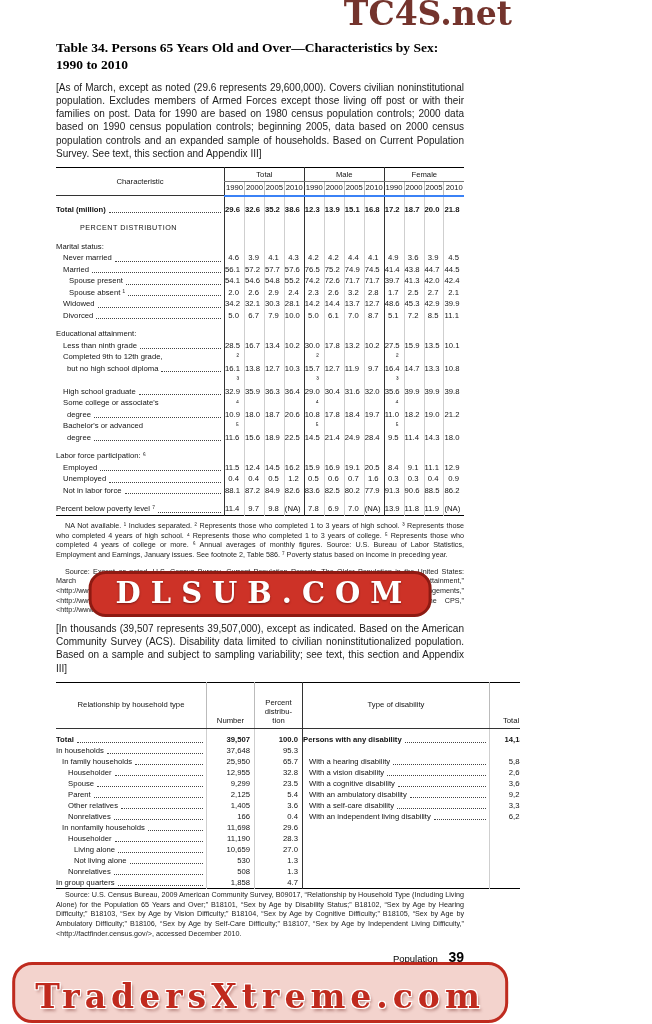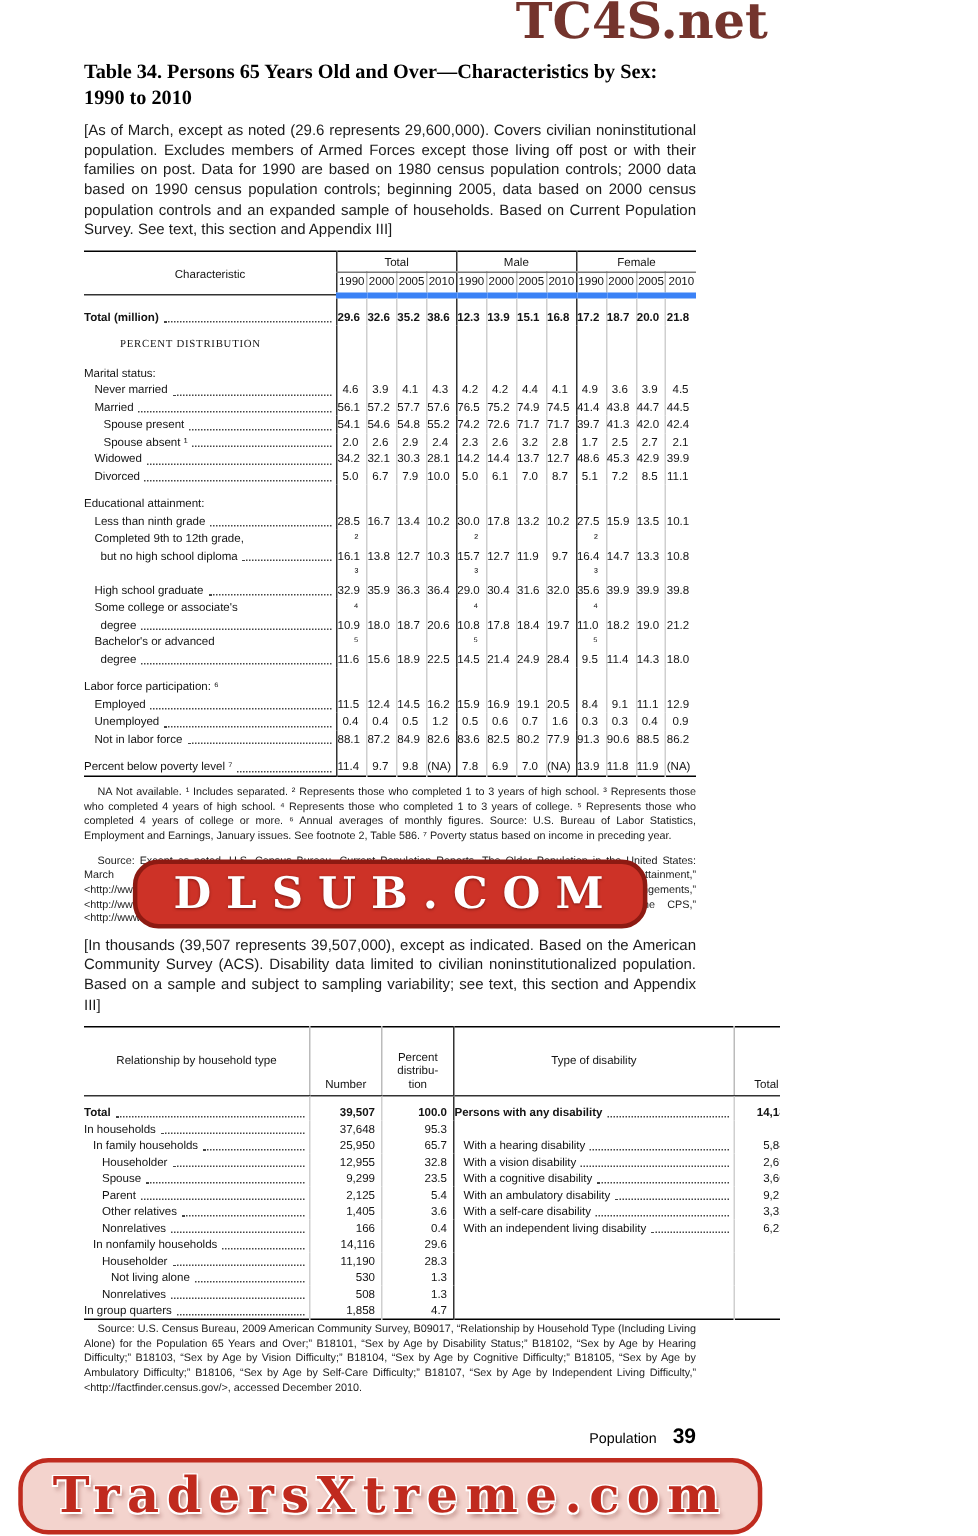--- a/index.html
+++ b/index.html
@@ -20,21 +20,21 @@
     position:absolute;left:50%;top:4px;transform:translateX(-50%);z-index:5;
     background:#cd3227;border:3.5px solid #8d1a12;border-radius:17px;
     color:#fff;font-family:"DejaVu Serif",serif;font-weight:700;font-size:29px;
     letter-spacing:10px;padding:2px 16px 4px 24px;white-space:nowrap;
     text-shadow:0 1px 2px rgba(60,0,0,.55);
   }
   .wm-bottom{
     position:absolute;left:50%;bottom:1px;transform:translateX(-50%);z-index:6;
     background:#f3d3cd;border:3px solid #bf2b1f;border-radius:20px;
     color:#c02a1e;font-family:"DejaVu Serif",serif;font-weight:700;font-size:33px;
-    letter-spacing:5px;padding:2px 20px 4px;white-space:nowrap;
+    letter-spacing:5px;padding:12px 20px 4px;white-space:nowrap;
     text-shadow:1px 1px 0 #fff,-1px -1px 0 #fff,1px -1px 0 #fff,-1px 1px 0 #fff,2px 3px 3px rgba(90,10,0,.35);
   }
 
   
   .t-title{
     font-family:"Liberation Serif","DejaVu Serif",serif;font-weight:700;
     font-size:13.5px;line-height:1.25;color:#000;white-space:pre-line;
     margin:0 0 7px;
   }
   .first{margin-top:40px;}
@@ -50,28 +50,28 @@
   .lline{display:flex;align-items:flex-end;}
   .lline span{white-space:nowrap;}
   .leader{flex:1 1 auto;min-width:8px;border-bottom:1.3px dotted #444;margin:0 3px 2px 3px;}
   .bold{font-weight:700;}
 
   
   #t34{border-top:1.4px solid #000;border-bottom:1.4px solid #000;}
   #t34 th{font-weight:400;font-size:7.7px;padding:0;}
   #t34 .t34-char-h{width:168px;text-align:center;vertical-align:middle;border-bottom:1px solid #333;}
   #t34 th.grp{border-left:1px solid #333;border-bottom:1px solid #777;text-align:center;padding:2.5px 0 2px;}
-  #t34 th.yr{border-left:1px solid #bbb;border-bottom:4px solid #3b82f6;text-align:center;padding:1px 0 2.5px;margin-top:24px;}
+  #t34 th.yr{border-left:1px solid #bbb;border-bottom:2px solid #3b82f6;text-align:center;padding:1px 0 2.5px;margin-top:24px;}
   #t34 th.yr.gb{border-left:1px solid #333;}
   #t34 td{font-size:7.7px;line-height:11.5px;padding:0;vertical-align:bottom;}
   #t34 td.num{text-align:right;padding-right:5px;border-left:1px solid #cfcfcf;}
   #t34 td.num.gb{border-left:1px solid #333;}
   #t34 tr.gap td{padding-top:7px;}
   #t34 tr.bold{font-weight:700;}
-  #t34 tr.section td.lbl{padding-left:24px;font-size:7.2px;letter-spacing:.5px;font-family:Liberation Serif, serif;}
+  #t34 tr.section td.lbl{padding-left:24px;font-size:7.2px;letter-spacing:.5px;}
   #t34 .indent1 .lline{padding-left:7px;}
   #t34 .indent2 .lline{padding-left:13px;}
   #t34 .lline.cont{padding-left:11px;}
 
   
   #t35{border-top:1.4px solid #000;border-bottom:1.4px solid #000;margin-top:2px;}
   #t35 th{
     font-weight:400;font-size:7.7px;border-bottom:1px solid #333;border-left:1px solid #bbb;
     vertical-align:bottom;padding:2px 1px 3px;text-align:center;white-space:pre-line;line-height:1.18;
   }
@@ -716,36 +716,50 @@
             <td class="num">1,699</td>
             <td class="num">4,537</td>
           </tr>
           <tr class=" lindent1">
             <td class="lbl">
               <div class="lline">
                 <span>In nonfamily households</span>
                 <span class="leader"></span>
               </div>
             </td>
-            <td class="num">14,116</td>
+            <td class="num">11,698</td>
             <td class="num">29.6</td>
             <td class="lbl dlab"></td>
             <td class="num"></td>
             <td class="num"></td>
             <td class="num"></td>
           </tr>
           <tr class=" lindent2">
             <td class="lbl">
               <div class="lline">
                 <span>Householder</span>
                 <span class="leader"></span>
               </div>
             </td>
             <td class="num">11,190</td>
             <td class="num">28.3</td>
+            <td class="lbl dlab"></td>
+            <td class="num"></td>
+            <td class="num"></td>
+            <td class="num"></td>
+          </tr>
+          <tr class=" lindent3">
+            <td class="lbl">
+              <div class="lline">
+                <span>Living alone</span>
+                <span class="leader"></span>
+              </div>
+            </td>
+            <td class="num">10,659</td>
+            <td class="num">27.0</td>
             <td class="lbl dlab"></td>
             <td class="num"></td>
             <td class="num"></td>
             <td class="num"></td>
           </tr>
           <tr class=" lindent3">
             <td class="lbl">
               <div class="lline">
                 <span>Not living alone</span>
                 <span class="leader"></span>

